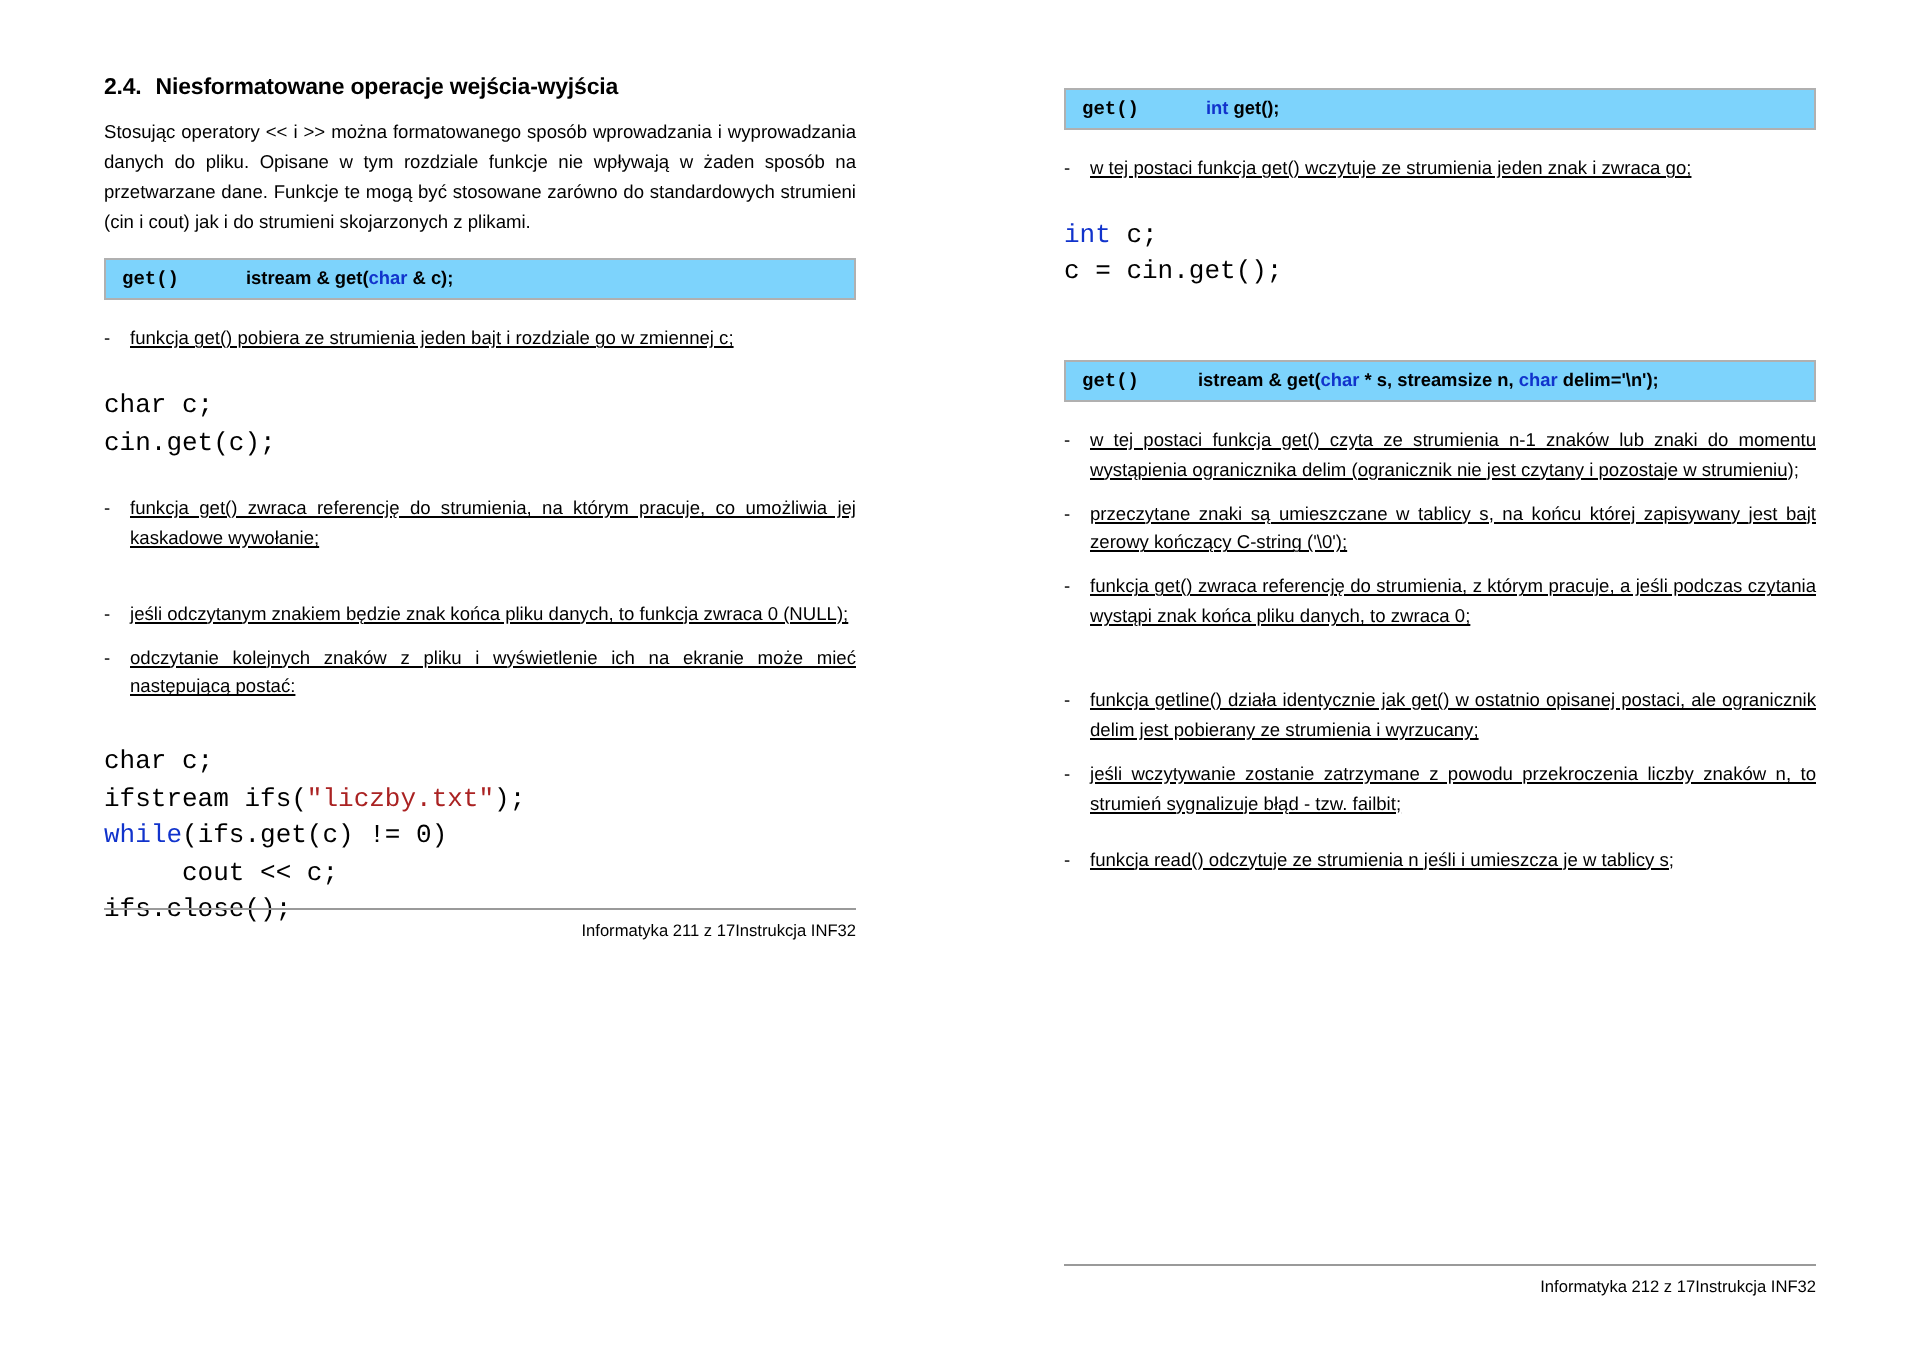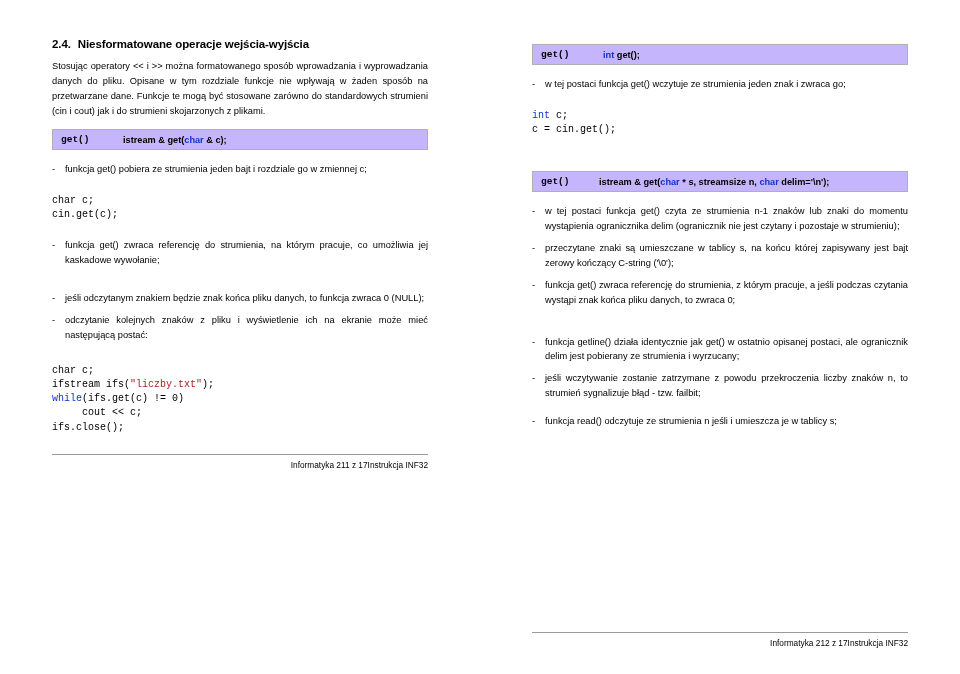--- a/index.html
+++ b/index.html
@@ -48,25 +48,25 @@
   
   .para {
     font-size: 9.3px;
     line-height: 1.62;
     text-align: justify;
     margin: 0 0 6px 0;
   }
   
   .sigbar {
     border: 1px solid #b0b0b0;
-    background: #c4b5fd;
+    background: #7dd3fc;
     padding: 4px 8px;
     margin: 10px 0 12px 0;
     display: flex;
-    align-items: flex-end;
+    align-items: flex-start;
     font-size: 9px;
     white-space: nowrap;
     overflow: hidden;
   }
   .sigbar .fn {
     font-family: "Liberation Mono", monospace;
     font-weight: bold;
     font-size: 9.5px;
     min-width: 62px;
     flex: 0 0 auto;
@@ -88,25 +88,26 @@
     line-height: 1.6;
     margin: 0 0 7px 0;
   }
   .dash .bullet {
     flex: 0 0 auto;
     width: 13px;
   }
   .dash .txt {
     flex: 1 1 auto;
     text-align: justify;
+    text-decoration: underline;
   }
   
   .code {
     font-family: "Liberation Mono", monospace;
-    font-size: 10px;
+    font-size: 13px;
     line-height: 1.42;
     white-space: pre;
     margin: 0 0 10px 0;
   }
   .code .kw { color: #1133cc; }
   .code .str { color: #aa2222; }
   
   .footer {
     position: absolute;
     left: 52px;

